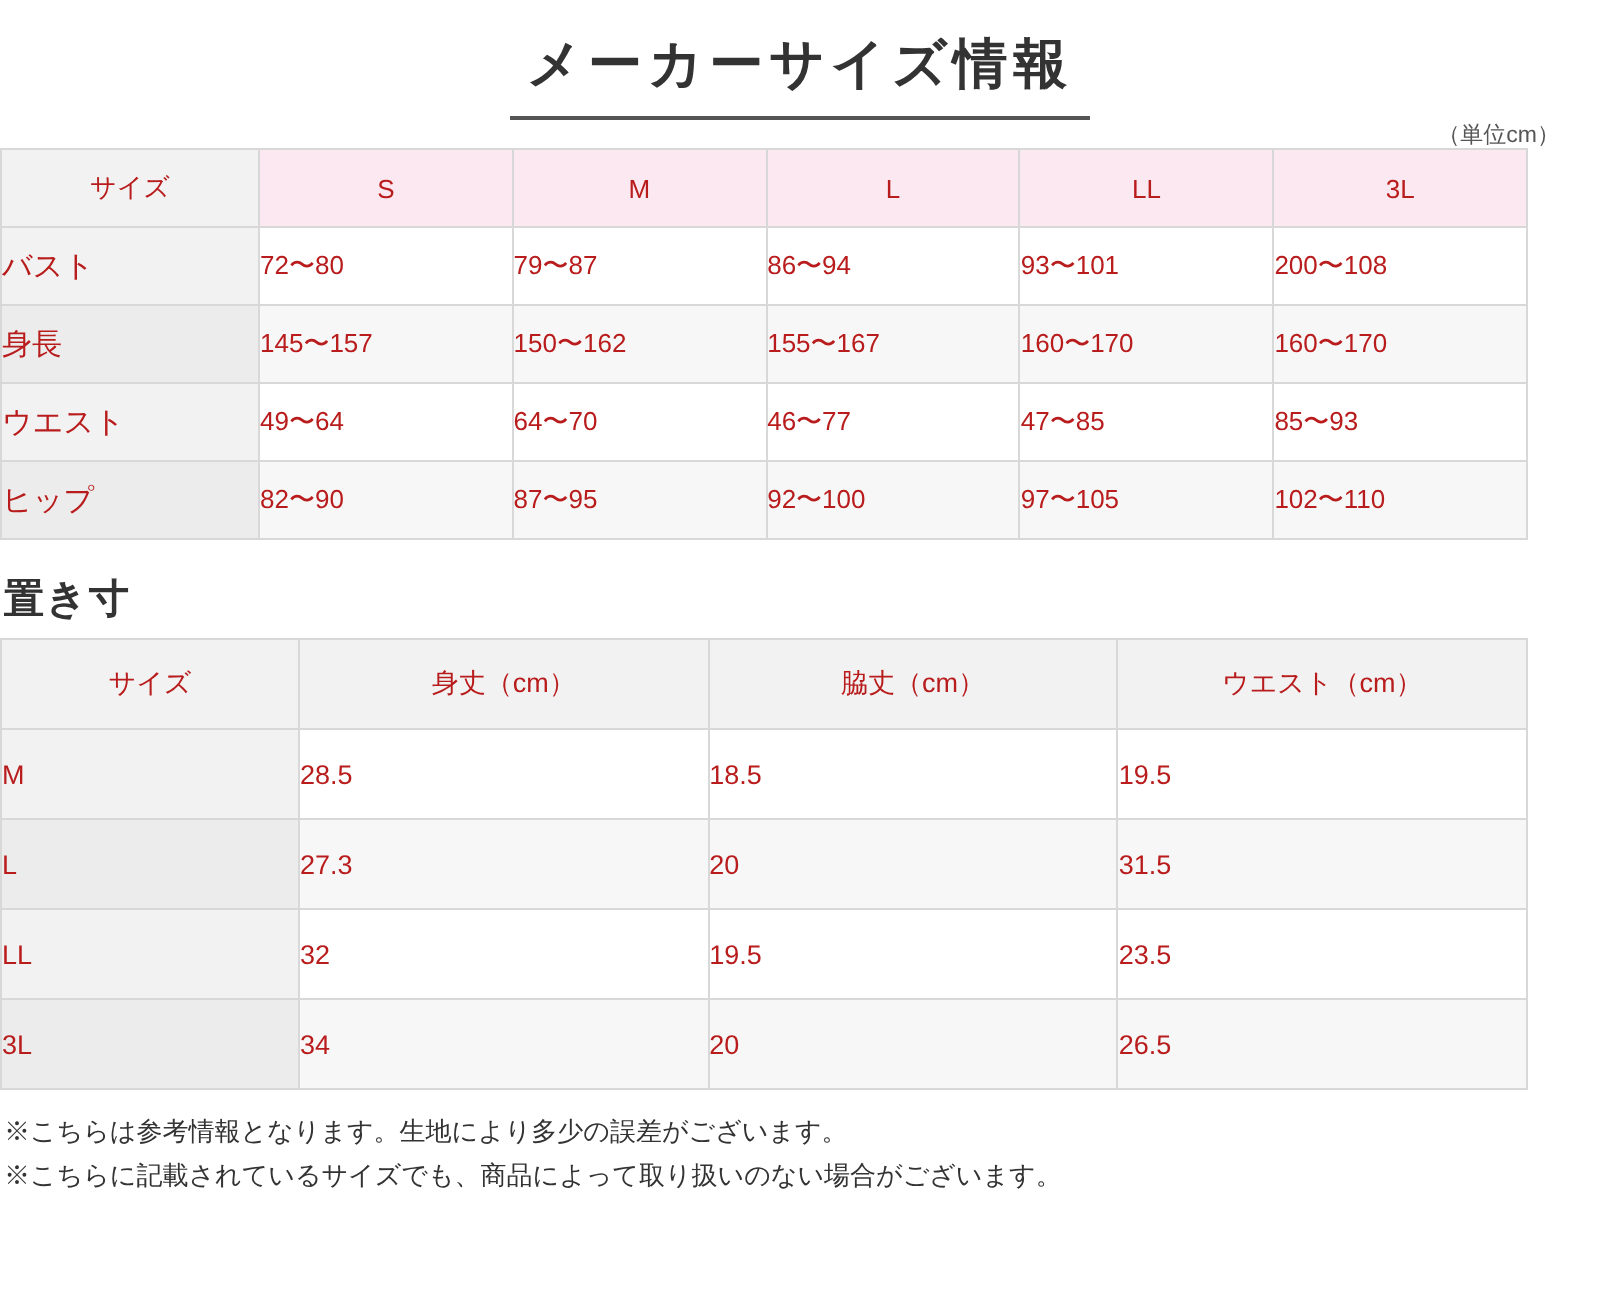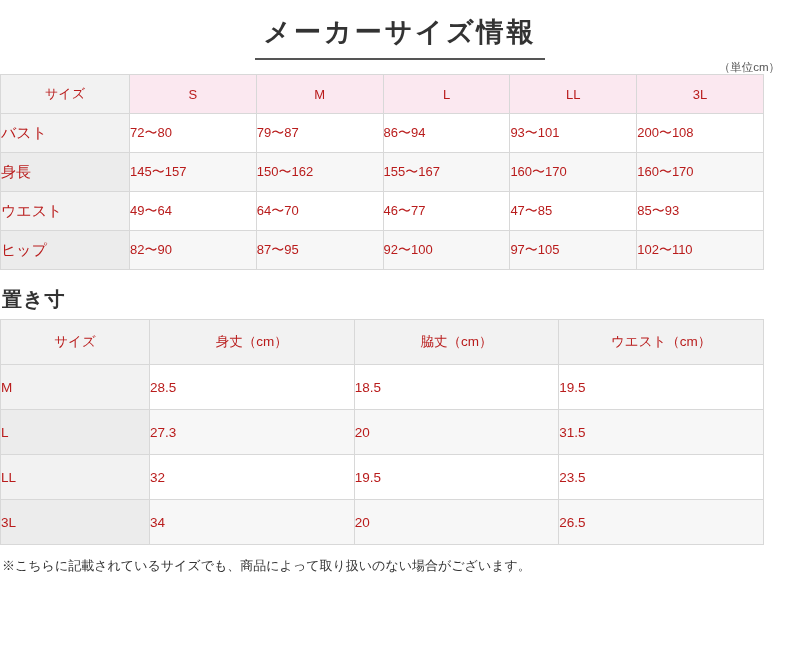--- a/index.html
+++ b/index.html
@@ -221,16 +221,17 @@
       <tr class="alt">
         <td class="row-label">3L</td>
         <td class="val">34</td>
         <td class="val">20</td>
         <td class="val">26.5</td>
       </tr>
     </tbody>
   </table>
 
   <div class="notes">
+    <div class="note-line">※こちらは参考情報となります。生地により多少の誤差がございます。</div>
     <div class="note-line">※こちらに記載されているサイズでも、商品によって取り扱いのない場合がございます。</div>
   </div>
 
 </div>
 
 </body></html>

